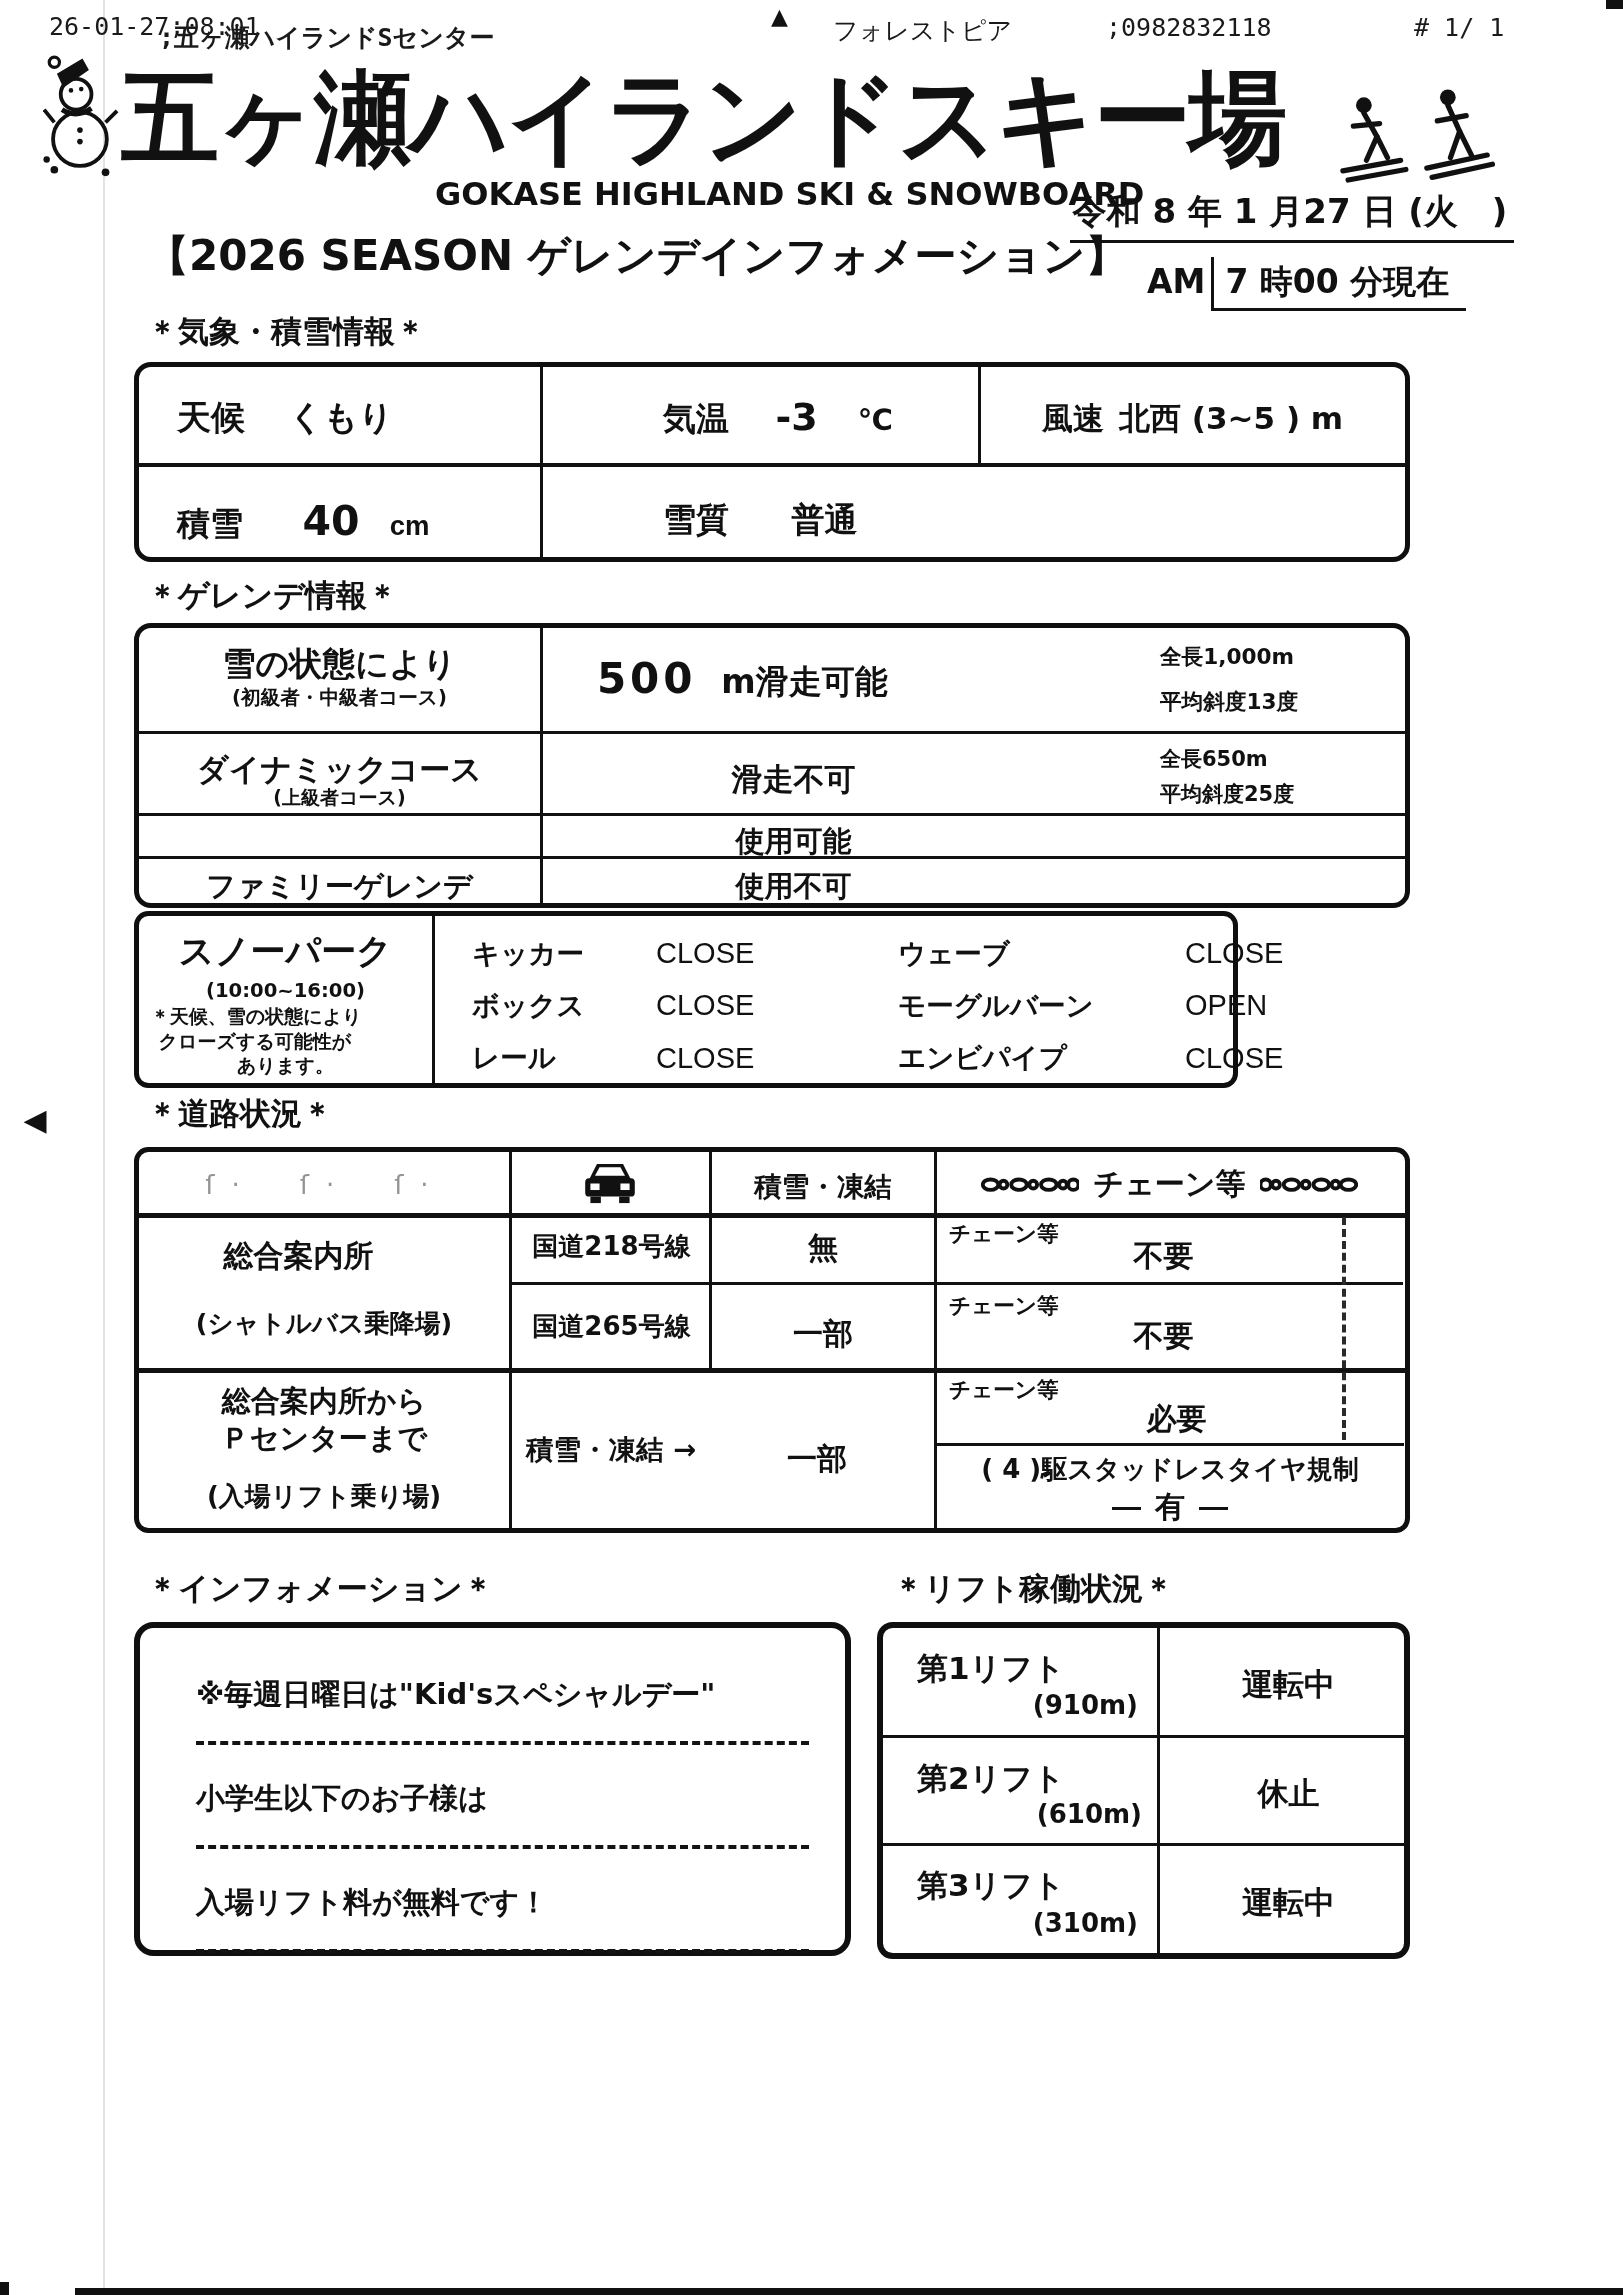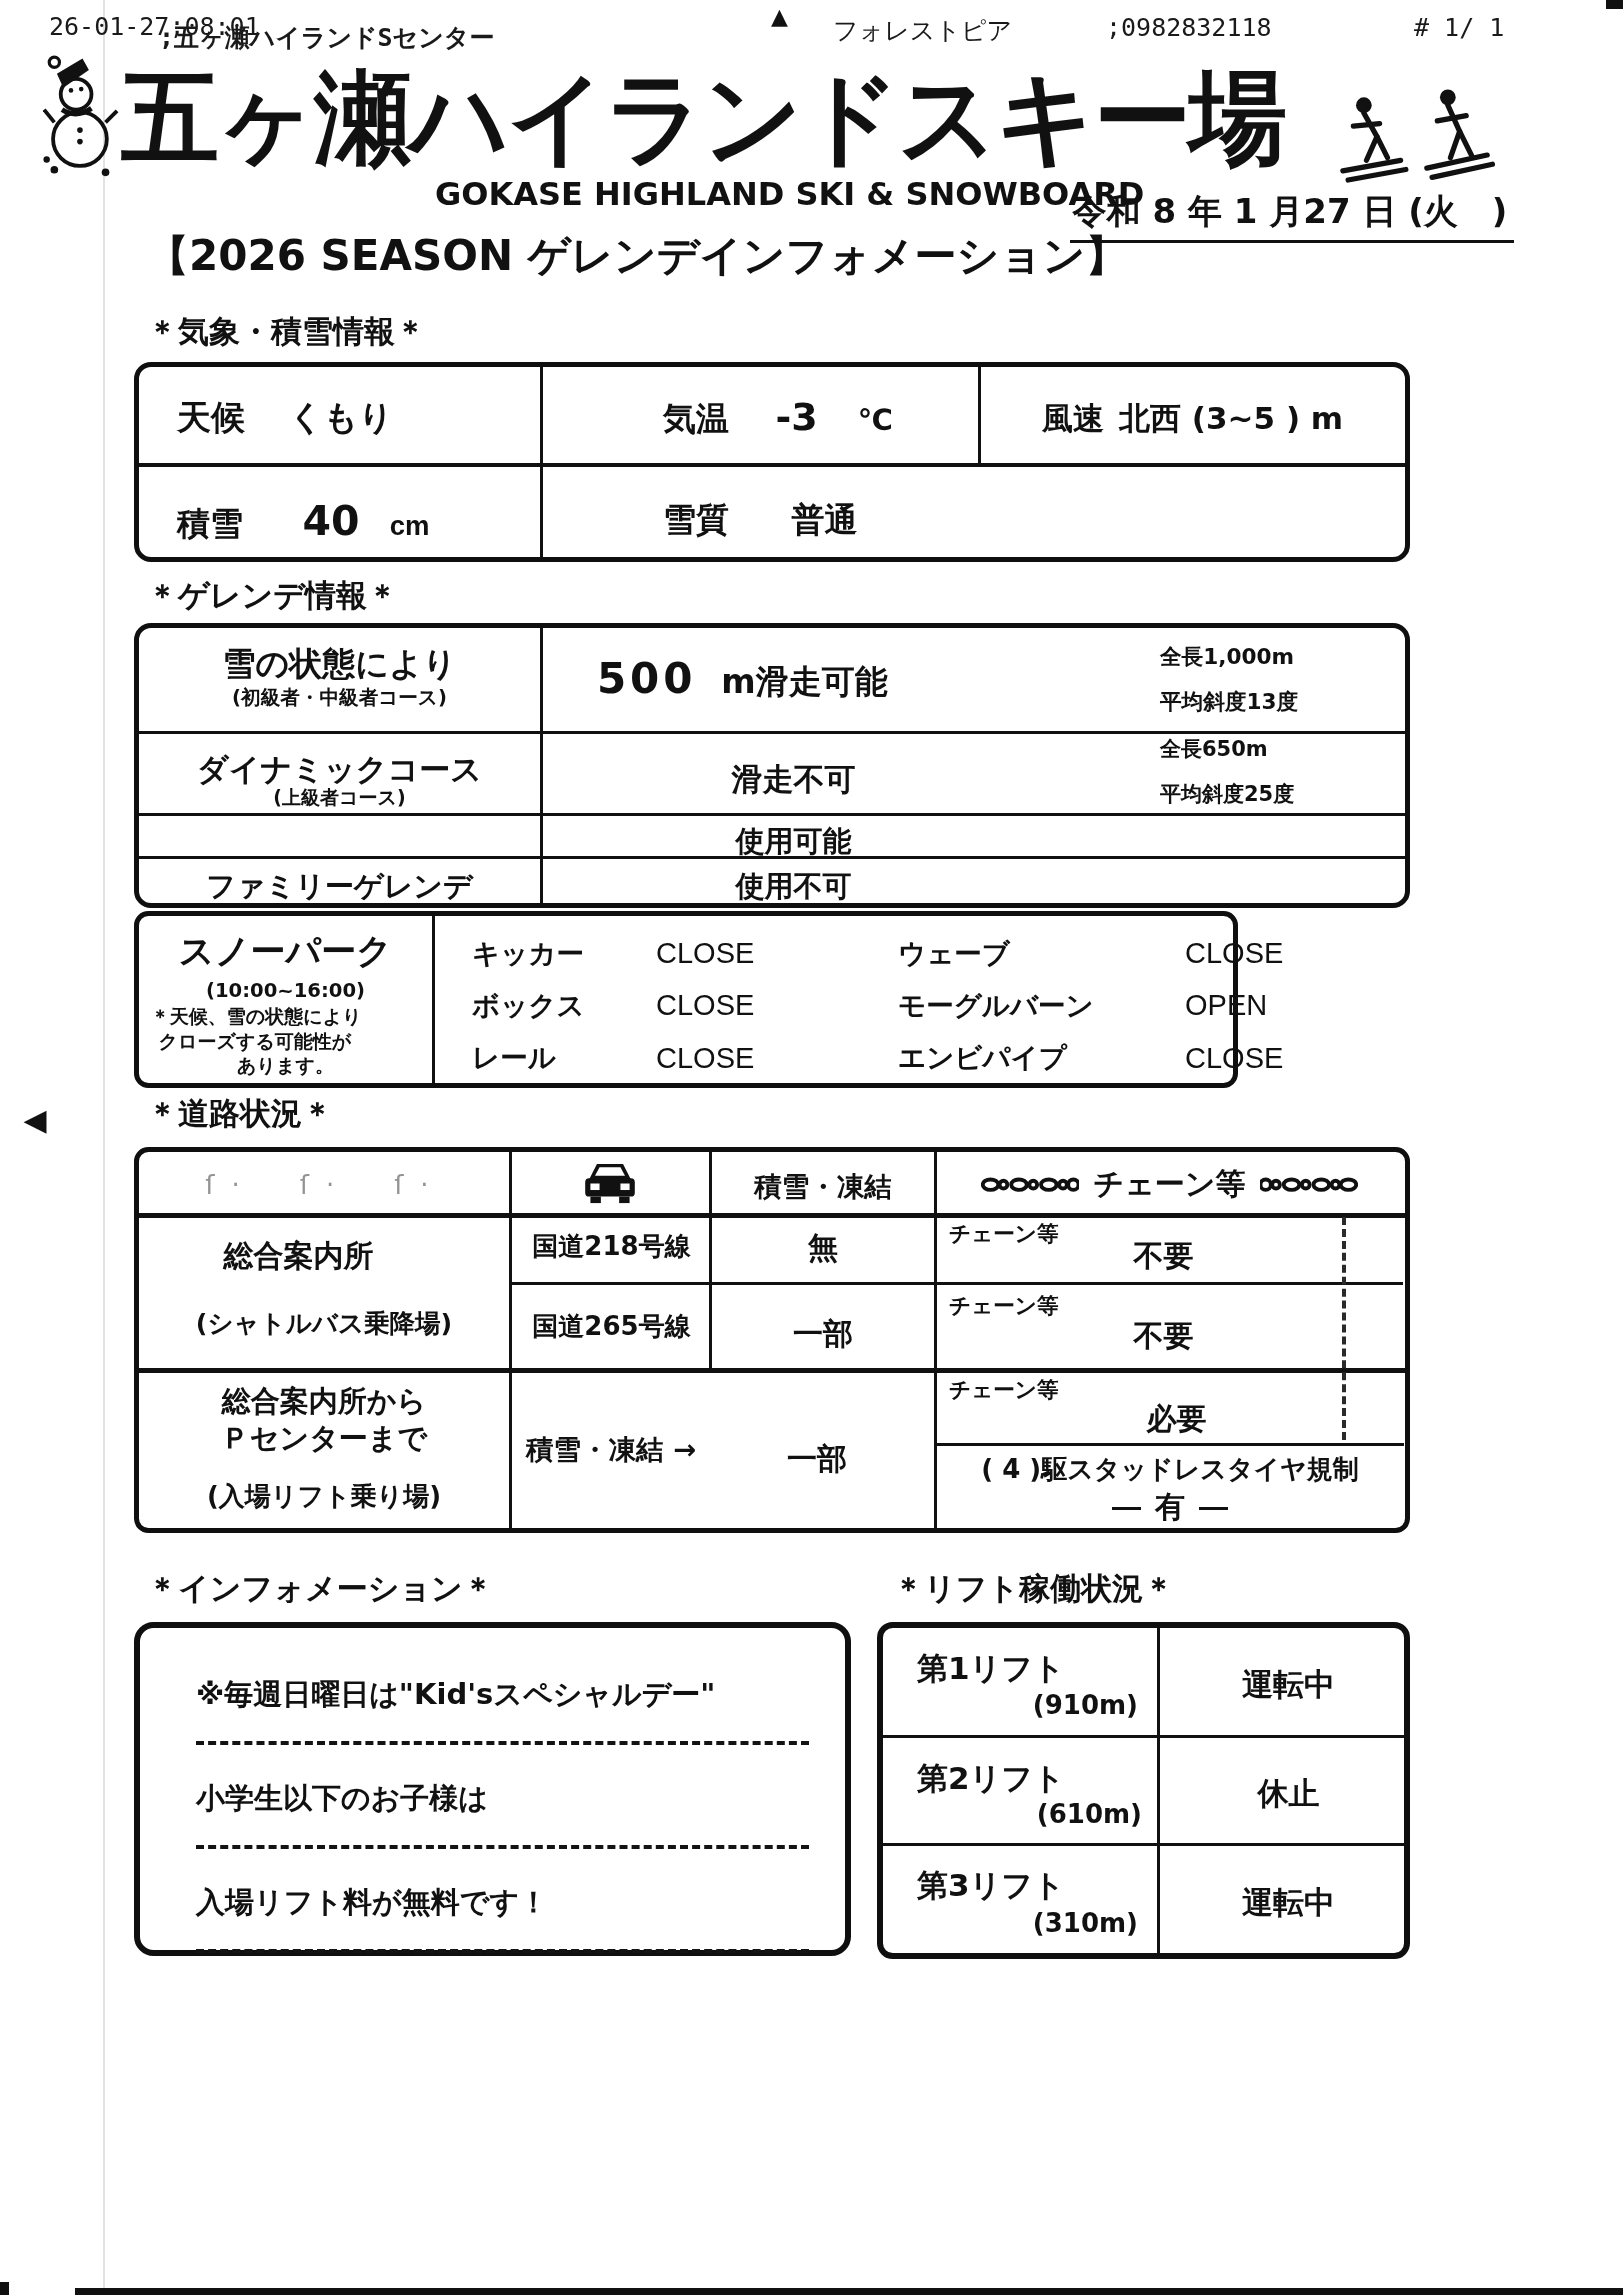--- a/index.html
+++ b/index.html
@@ -81,20 +81,23 @@
         <path d="M95 36 L104 54"></path>
         <path d="M70 64 L116 54"></path>
           <path d="M74 71 L120 61"></path>
       </g>
     </svg>
   </span>
   <div class="abs logo-sub" style="left:435px;top:175px;">GOKASE HIGHLAND SKI &amp; SNOWBOARD</div>
   <div class="abs date-line" style="left:1070px;top:189px;">令和 8 年 1 月27 日 (火　)</div>
 
   <div class="abs season" style="left:147px;top:228px;">【2026 SEASON ゲレンデインフォメーション】</div>
+  <div class="abs am-line" style="left:1147px;top:257px;">
+    <span>AM</span><span class="am-underline">7  時00  分現在</span>
+  </div>
 
   <div class="abs sec-head" style="left:147px;top:311px;">＊気象・積雪情報＊</div>
 
   <div class="box" style="left:134px;top:362px;width:1276px;height:200px;">
     <div class="hline" style="left:0;top:96px;width:100%;height:3.9px;"></div>
     <div class="vline" style="left:401px;top:0;width:3.3px;height:100%;"></div>
     <div class="vline" style="left:839px;top:0;width:3.3px;height:96px;"></div>
     <div class="cellrow" style="left:38px;top:27.5px;font-size:34px;">
       <span class="lbl">天候</span>
       <span style="margin-left:33px;font-weight:bold;">くもり</span>
@@ -132,21 +135,21 @@
     <div class="cellrow" style="left:458px;top:26px;font-size:33px;">
       <span style="font-size:42px;font-weight:bold;letter-spacing:3.9px;">500</span>
       <span style="margin-left:14.4px;font-weight:bold;">m滑走可能</span>
     </div>
     <div class="cellrow" style="left:1021px;top:14.4px;width:236px;font-size:21.6px;font-weight:bold;">全長1,000m</div>
     <div class="cellrow" style="left:1021px;top:59px;width:236px;font-size:21.6px;font-weight:bold;">平均斜度13度</div>
 
     <div class="cellrow ctr" style="left:0;top:121px;width:401px;font-size:31px;font-weight:bold;">ダイナミックコース</div>
     <div class="cellrow ctr" style="left:0;top:157px;width:401px;font-size:19px;font-weight:bold;">(上級者コース)</div>
     <div class="cellrow ctr" style="left:406px;top:131px;width:497px;font-size:31px;font-weight:bold;">滑走不可</div>
-    <div class="cellrow" style="left:1021px;top:107px;width:236px;font-size:21px;font-weight:bold;">全長650m</div>
+    <div class="cellrow" style="left:1021px;top:117px;width:236px;font-size:21px;font-weight:bold;">全長650m</div>
     <div class="cellrow" style="left:1021px;top:152px;width:236px;font-size:21px;font-weight:bold;">平均斜度25度</div>
 
     <div class="cellrow ctr" style="left:406px;top:194px;width:497px;font-size:29px;font-weight:bold;">使用可能</div>
 
     <div class="cellrow ctr" style="left:0;top:239px;width:401px;font-size:29px;font-weight:bold;">ファミリーゲレンデ</div>
     <div class="cellrow ctr" style="left:406px;top:239px;width:497px;font-size:29px;font-weight:bold;">使用不可</div>
   </div>
 
   <div class="box" style="left:134px;top:911px;width:1104px;height:177px;border-radius:14.4px;">
     <div class="vline" style="left:293px;top:0;width:3.3px;height:100%;"></div>

